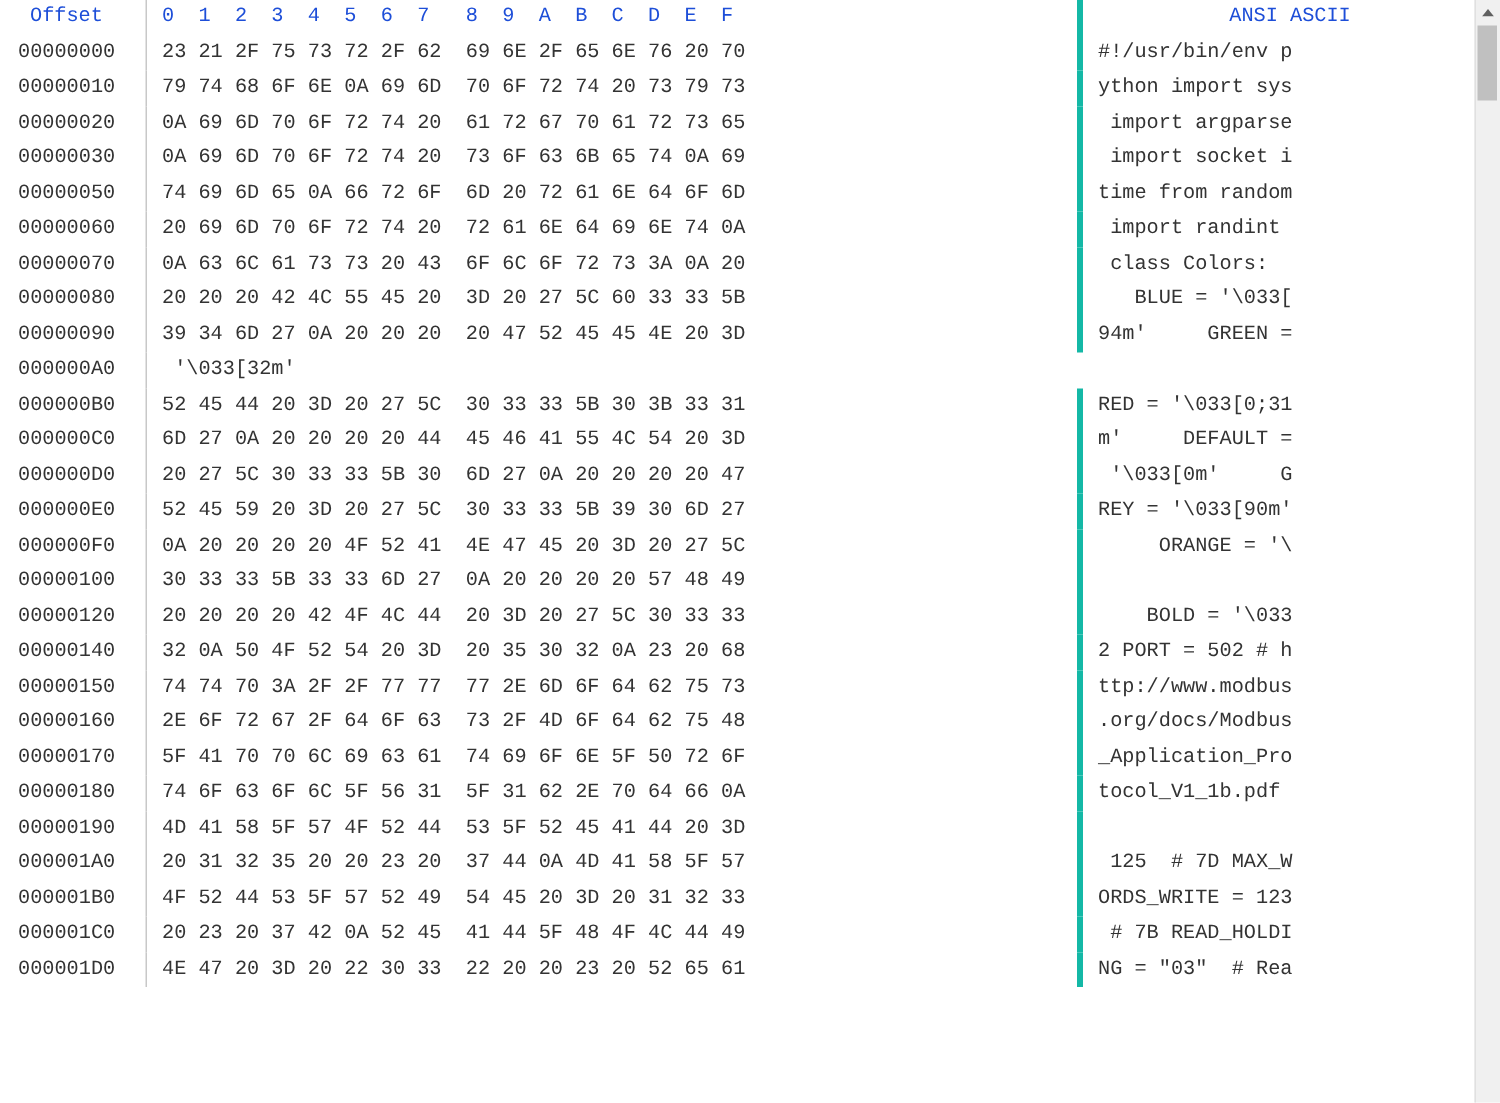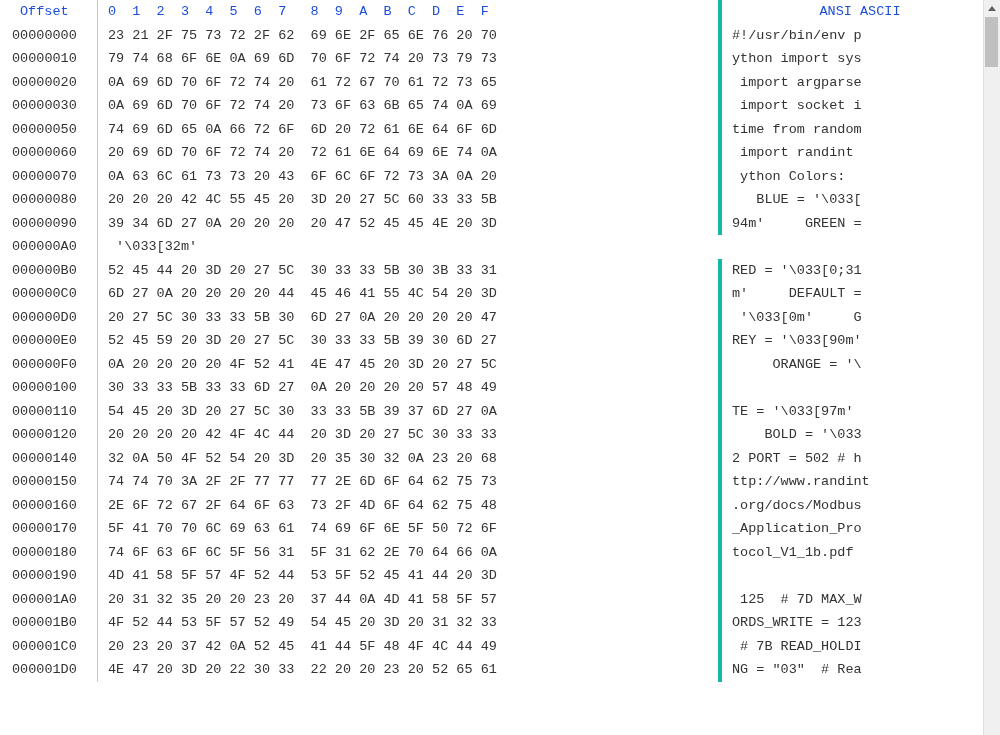--- a/index.html
+++ b/index.html
@@ -127,21 +127,21 @@
         <div class="ascii-col">time from random</div>
       </div>
       <div class="data-row">
         <div class="offset-col">00000060</div>
         <div class="hex-col">20 69 6D 70 6F 72 74 20  72 61 6E 64 69 6E 74 0A</div>
         <div class="ascii-col"> import randint </div>
       </div>
       <div class="data-row">
         <div class="offset-col">00000070</div>
         <div class="hex-col">0A 63 6C 61 73 73 20 43  6F 6C 6F 72 73 3A 0A 20</div>
-        <div class="ascii-col"> ython Colors:  </div>
+        <div class="ascii-col"> class Colors:  </div>
       </div>
       <div class="data-row">
         <div class="offset-col">00000080</div>
         <div class="hex-col">20 20 20 42 4C 55 45 20  3D 20 27 5C 60 33 33 5B</div>
         <div class="ascii-col">   BLUE = '\033[</div>
       </div>
       <div class="data-row">
         <div class="offset-col">00000090</div>
         <div class="hex-col">39 34 6D 27 0A 20 20 20  20 47 52 45 45 4E 20 3D</div>
         <div class="ascii-col">94m'     GREEN =</div>
@@ -173,38 +173,33 @@
       <div class="data-row">
         <div class="offset-col">000000F0</div>
         <div class="hex-col">0A 20 20 20 20 4F 52 41  4E 47 45 20 3D 20 27 5C</div>
         <div class="ascii-col">     ORANGE = '\</div>
       </div>
       <div class="data-row">
         <div class="offset-col">00000100</div>
         <div class="hex-col">30 33 33 5B 33 33 6D 27  0A 20 20 20 20 57 48 49</div>
       </div>
       <div class="data-row">
-        <div class="offset-col">00000110</div>
-        <div class="hex-col">54 45 20 3D 20 27 5C 30  33 33 5B 39 37 6D 27 0A</div>
-        <div class="ascii-col">TE = '\033[97m' </div>
-      </div>
-      <div class="data-row">
         <div class="offset-col">00000120</div>
         <div class="hex-col">20 20 20 20 42 4F 4C 44  20 3D 20 27 5C 30 33 33</div>
         <div class="ascii-col">    BOLD = '\033</div>
       </div>
       <div class="data-row">
         <div class="offset-col">00000140</div>
         <div class="hex-col">32 0A 50 4F 52 54 20 3D  20 35 30 32 0A 23 20 68</div>
         <div class="ascii-col">2 PORT = 502 # h</div>
       </div>
       <div class="data-row">
         <div class="offset-col">00000150</div>
         <div class="hex-col">74 74 70 3A 2F 2F 77 77  77 2E 6D 6F 64 62 75 73</div>
-        <div class="ascii-col">ttp://www.randint</div>
+        <div class="ascii-col">ttp://www.modbus</div>
       </div>
       <div class="data-row">
         <div class="offset-col">00000160</div>
         <div class="hex-col">2E 6F 72 67 2F 64 6F 63  73 2F 4D 6F 64 62 75 48</div>
         <div class="ascii-col">.org/docs/Modbus</div>
       </div>
       <div class="data-row">
         <div class="offset-col">00000170</div>
         <div class="hex-col">5F 41 70 70 6C 69 63 61  74 69 6F 6E 5F 50 72 6F</div>
         <div class="ascii-col">_Application_Pro</div>

